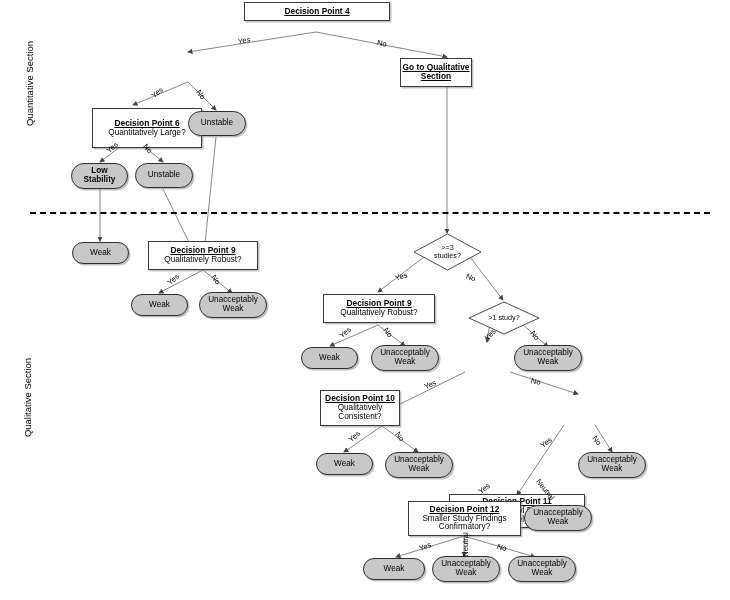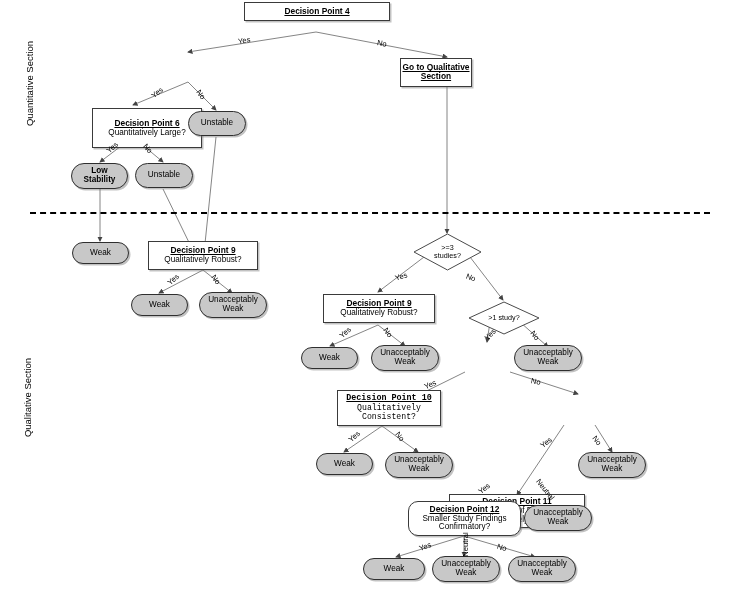--- a/index.html
+++ b/index.html
@@ -238,21 +238,21 @@
   </div>
 
   <div class="node pill" style="left:371px; top:345px; width:68px; height:26px;">
     <div>Unacceptably<br>Weak</div>
   </div>
 
   <div class="node pill" style="left:514px; top:345px; width:68px; height:26px;">
     <div>Unacceptably<br>Weak</div>
   </div>
 
-  <div class="node rect" style="left:337px; top:390px; width:104px; height:36px;font-family:Liberation Mono, monospace;">
+  <div class="node rect" style="left:320px; top:390px; width:80px; height:36px;">
     <div class="title">Decision Point 10</div>
     <div class="sub">Qualitatively<br>Consistent?</div>
   </div>
 
   <div class="node pill" style="left:316px; top:453px; width:57px; height:22px;">
     <div>Weak</div>
   </div>
 
   <div class="node pill" style="left:385px; top:452px; width:68px; height:26px;">
     <div>Unacceptably<br>Weak</div>
@@ -264,21 +264,21 @@
   </div>
 
   <div class="node pill" style="left:578px; top:452px; width:68px; height:26px;">
     <div>Unacceptably<br>Weak</div>
   </div>
 
   <div class="node pill" style="left:524px; top:505px; width:68px; height:26px;">
     <div>Unacceptably<br>Weak</div>
   </div>
 
-  <div class="node rect" style="left:408px; top:501px; width:113px; height:35px;border-radius:10px;">
+  <div class="node rect" style="left:408px; top:501px; width:113px; height:35px;">
     <div class="title">Decision Point 12</div>
     <div class="sub">Smaller Study Findings<br>Confirmatory?</div>
   </div>
 
   <div class="node pill" style="left:363px; top:558px; width:62px; height:22px;">
     <div>Weak</div>
   </div>
 
   <div class="node pill" style="left:432px; top:556px; width:68px; height:26px;">
     <div>Unacceptably<br>Weak</div>

